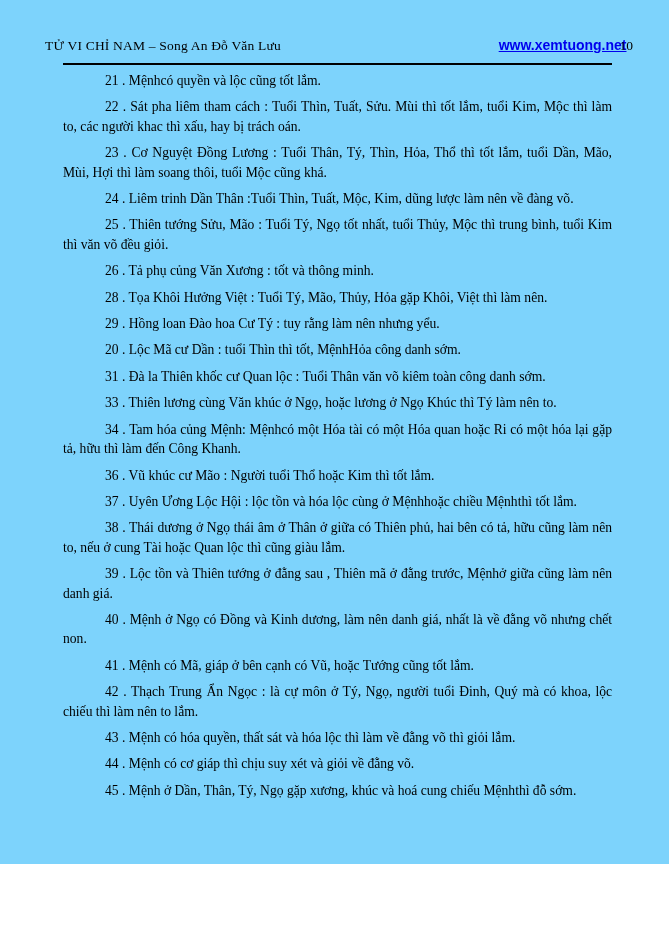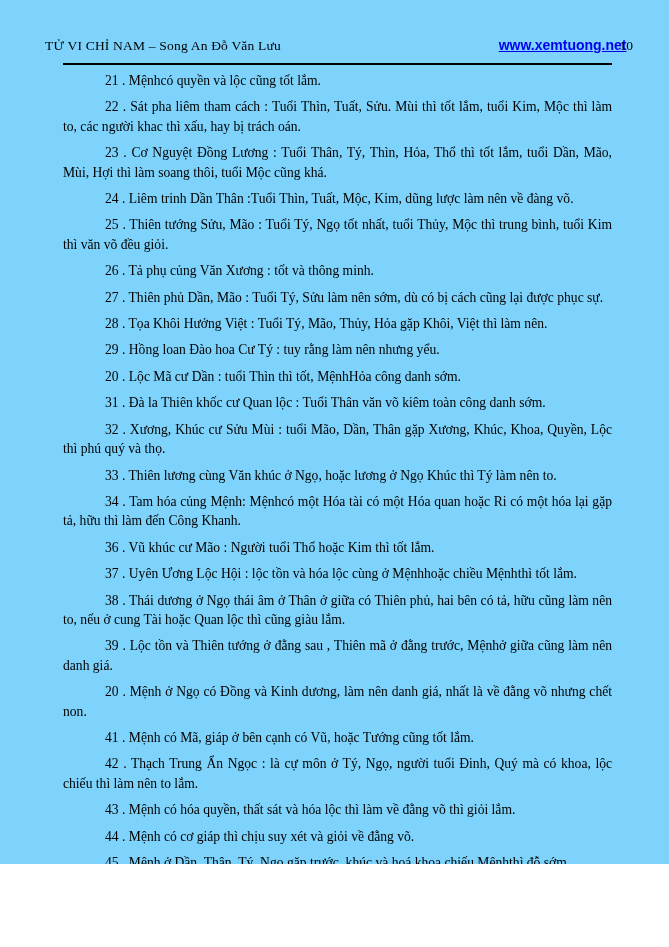--- a/index.html
+++ b/index.html
@@ -63,32 +63,30 @@
     <span class="header-right"><a class="header-link" href="#" style="color: rgb(0, 0, 238);">www.xemtuong.net</a><span class="page-number">10</span></span>
   </div>
   <div class="header-rule"></div>
   <div class="content" id="content">
       <p class="para"><span>21 . </span><span class="bold">Mệnh</span><span>có quyền và lộc cũng tốt lắm.</span></p>
       <p class="para"><span>22 . Sát pha liêm tham cách : Tuổi Thìn, Tuất, Sửu. Mùi thì tốt lắm, tuổi Kim, Mộc thì làm to, các người khac thì xấu, hay bị trách oán.</span></p>
       <p class="para"><span>23 . Cơ Nguyệt Đồng Lương : Tuổi Thân, Tý, Thìn, Hỏa, Thổ thì tốt lắm, tuổi Dần, Mão, Mùi, Hợi thì làm soang thôi, tuổi Mộc cũng khá.</span></p>
       <p class="para"><span>24 . Liêm trinh Dần Thân :Tuổi Thìn, Tuất, Mộc, Kim, dũng lược làm nên về đàng võ.</span></p>
       <p class="para"><span>25 . Thiên tướng Sửu, Mão : Tuổi Tý, Ngọ tốt nhất, tuổi Thủy, Mộc thì trung bình, tuổi Kim thì văn võ đều giỏi.</span></p>
       <p class="para"><span>26 . Tả phụ củng Văn Xương : tốt và thông minh.</span></p>
-      <p class="para"><span>27 . Thiên phủ Dần, Mão : Tuổi Tý, Sửu làm nên sớm, dù có bị cách cũng lại được phục sự.</span></p>
       <p class="para"><span>28 . Tọa Khôi Hưởng Việt : Tuổi Tý, Mão, Thủy, Hỏa gặp Khôi, Việt thì làm nên.</span></p>
       <p class="para"><span>29 . Hồng loan Đào hoa Cư Tý : tuy rằng làm nên nhưng yểu.</span></p>
       <p class="para"><span>20 . Lộc Mã cư Dần : tuổi Thìn thì tốt, </span><span class="bold">Mệnh</span><span>Hỏa công danh sớm.</span></p>
       <p class="para"><span>31 . Đà la Thiên khốc cư Quan lộc : Tuổi Thân văn võ kiêm toàn công danh sớm.</span></p>
-      <p class="para"><span>32 . Xương, Khúc cư Sửu Mùi : tuổi Mão, Dần, Thân gặp Xương, Khúc, Khoa, Quyền, Lộc thì phú quý và thọ.</span></p>
       <p class="para"><span>33 . Thiên lương cùng Văn khúc ở Ngọ, hoặc lương ở Ngọ Khúc thì Tý làm nên to.</span></p>
       <p class="para"><span>34 . Tam hóa củng </span><span class="bold">Mệnh</span><span>: </span><span class="bold">Mệnh</span><span>có một Hóa tài có một Hóa quan hoặc Ri có một hóa lại gặp tả, hữu thì làm đến Công Khanh.</span></p>
       <p class="para"><span>36 . Vũ khúc cư Mão : Người tuổi Thổ hoặc Kim thì tốt lắm.</span></p>
       <p class="para"><span>37 . Uyên Ương Lộc Hội : lộc tồn và hóa lộc cùng ở </span><span class="bold">Mệnh</span><span>hoặc chiều </span><span class="bold">Mệnh</span><span>thì tốt lắm.</span></p>
       <p class="para"><span>38 . Thái dương ở Ngọ thái âm ở Thân ở giữa có Thiên phủ, hai bên có tả, hữu cũng làm nên to, nếu ở cung Tài hoặc Quan lộc thì cũng giàu lắm.</span></p>
       <p class="para"><span>39 . Lộc tồn và Thiên tướng ở đằng sau , Thiên mã ở đằng trước, </span><span class="bold">Mệnh</span><span>ở giữa cũng làm nên danh giá.</span></p>
-      <p class="para"><span>20 . </span><span class="bold">Mệnh</span><span> ở Ngọ có Đồng và Kinh dương, làm nên danh giá, nhất là về đằng võ nhưng chết non.</span></p>
+      <p class="para"><span>40 . </span><span class="bold">Mệnh</span><span> ở Ngọ có Đồng và Kinh dương, làm nên danh giá, nhất là về đằng võ nhưng chết non.</span></p>
       <p class="para"><span>41 . </span><span class="bold">Mệnh</span><span> có Mã, giáp ở bên cạnh có Vũ, hoặc Tướng cũng tốt lắm.</span></p>
       <p class="para"><span>42 . Thạch Trung Ẩn Ngọc : là cự môn ở Tý, Ngọ, người tuổi Đinh, Quý mà có khoa, lộc chiếu thì làm nên to lắm.</span></p>
       <p class="para"><span>43 . </span><span class="bold">Mệnh</span><span> có hóa quyền, thất sát và hóa lộc thì làm về đằng võ thì giỏi lắm.</span></p>
       <p class="para"><span>44 . </span><span class="bold">Mệnh</span><span> có cơ giáp thì chịu suy xét và giỏi về đằng võ.</span></p>
-      <p class="para"><span>45 . </span><span class="bold">Mệnh</span><span> ở Dần, Thân, Tý, Ngọ gặp trước, khúc và hoá khoa chiếu </span><span class="bold">Mệnh</span><span>thì đỗ sớm.</span></p>
+      <p class="para"><span>45 . </span><span class="bold">Mệnh</span><span> ở Dần, Thân, Tý, Ngọ gặp xương, khúc và hoá cung chiếu </span><span class="bold">Mệnh</span><span>thì đỗ sớm.</span></p>
     </div>
 </div>
 
 </body></html>

